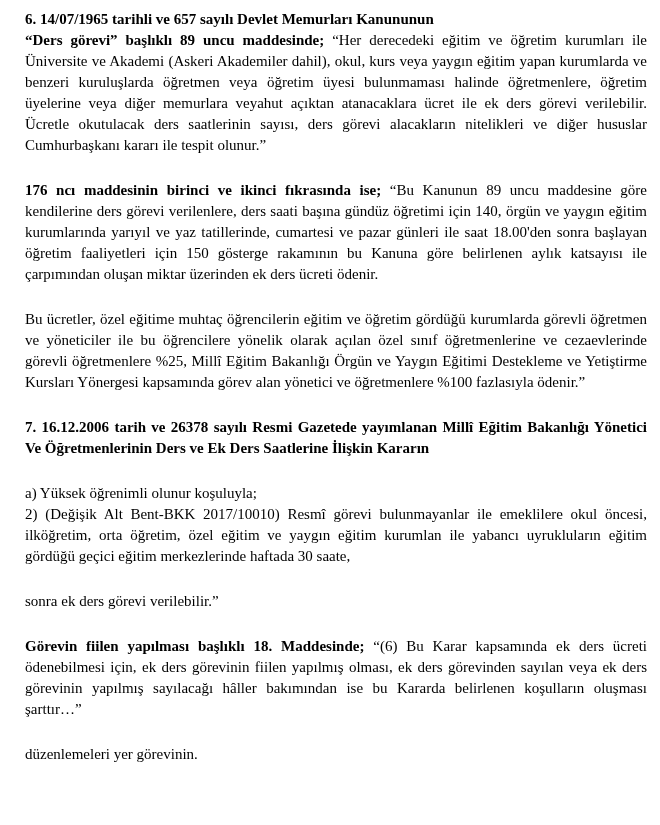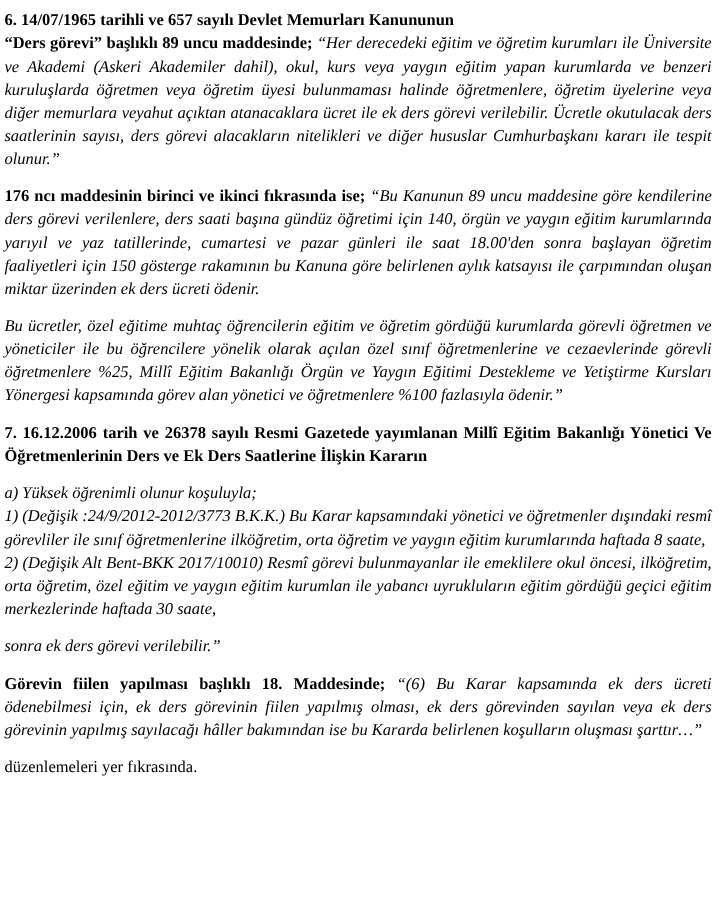--- a/index.html
+++ b/index.html
@@ -4,57 +4,56 @@
 <style>
   html, body {
     margin: 0;
     padding: 0;
     background: #ffffff;
   }
   .page {
     box-sizing: border-box;
     width: 660px;
     height: 799px;
-    padding: 9px 13px 0 4px;
+    padding: 9px 13px 0 25px;
     background: #ffffff;
     color: #000000;
     font-family: "Liberation Serif", "DejaVu Serif", serif;
     font-size: 15px;
     line-height: 21px;
     overflow: hidden;
   }
   .para {
     margin: 0;
     text-align: justify;
     text-justify: inter-word;
   }
-  .gap { margin-top: 13px; }
+  .gap { margin-top: 24px; }
   .bold { font-weight: 700; }
-  .italic { font-style: italic; }
+  .italic { }
 </style>
 </head>
 <body>
 
 <div class="page">
 
   <p class="para bold">6. 14/07/1965 tarihli ve 657 sayılı Devlet Memurları Kanununun</p>
 
   <p class="para"><span class="bold">“Ders görevi” başlıklı 89 uncu maddesinde;</span> <span class="italic">“Her derecedeki eğitim ve öğretim kurumları ile Üniversite ve Akademi (Askeri Akademiler dahil), okul, kurs veya yaygın eğitim yapan kurumlarda ve benzeri kuruluşlarda öğretmen veya öğretim üyesi bulunmaması halinde öğretmenlere, öğretim üyelerine veya diğer memurlara veyahut açıktan atanacaklara ücret ile ek ders görevi verilebilir. Ücretle okutulacak ders saatlerinin sayısı, ders görevi alacakların nitelikleri ve diğer hususlar Cumhurbaşkanı kararı ile tespit olunur.”</span></p>
 
   <p class="para gap"><span class="bold">176 ncı maddesinin birinci ve ikinci fıkrasında ise;</span> <span class="italic">“Bu Kanunun 89 uncu maddesine göre kendilerine ders görevi verilenlere, ders saati başına gündüz öğretimi için 140, örgün ve yaygın eğitim kurumlarında yarıyıl ve yaz tatillerinde, cumartesi ve pazar günleri ile saat 18.00'den sonra başlayan öğretim faaliyetleri için 150 gösterge rakamının bu Kanuna göre belirlenen aylık katsayısı ile çarpımından oluşan miktar üzerinden ek ders ücreti ödenir.</span></p>
 
   <p class="para gap italic">Bu ücretler, özel eğitime muhtaç öğrencilerin eğitim ve öğretim gördüğü kurumlarda görevli öğretmen ve yöneticiler ile bu öğrencilere yönelik olarak açılan özel sınıf öğretmenlerine ve cezaevlerinde görevli öğretmenlere %25, Millî Eğitim Bakanlığı Örgün ve Yaygın Eğitimi Destekleme ve Yetiştirme Kursları Yönergesi kapsamında görev alan yönetici ve öğretmenlere %100 fazlasıyla ödenir.”</p>
 
   <p class="para gap bold">7. 16.12.2006 tarih ve 26378 sayılı Resmi Gazetede yayımlanan Millî Eğitim Bakanlığı Yönetici Ve Öğretmenlerinin Ders ve Ek Ders Saatlerine İlişkin Kararın</p>
 
   <div class="gap">
     <p class="para italic">a) Yüksek öğrenimli olunur koşuluyla;</p>
-    <p class="para italic">1) (Değişik :24/9/2012-2012/3773 B.K.K.) Bu Karar kapsamındaki yönetici ve öğretmenler dışındaki resmî görevliler ile sınıf öğretmenlerine ilköğretim, orta öğretim ve yaygın eğitim kurumlarında haftada 8 saate,</p>
     <p class="para italic">2) (Değişik Alt Bent-BKK 2017/10010) Resmî görevi bulunmayanlar ile emeklilere okul öncesi, ilköğretim, orta öğretim, özel eğitim ve yaygın eğitim kurumlan ile yabancı uyrukluların eğitim gördüğü geçici eğitim merkezlerinde haftada 30 saate,</p>
   </div>
 
   <p class="para gap italic">sonra ek ders görevi verilebilir.”</p>
 
   <p class="para gap"><span class="bold">Görevin fiilen yapılması başlıklı 18. Maddesinde;</span> <span class="italic">“(6) Bu Karar kapsamında ek ders ücreti ödenebilmesi için, ek ders görevinin fiilen yapılmış olması, ek ders görevinden sayılan veya ek ders görevinin yapılmış sayılacağı hâller bakımından ise bu Kararda belirlenen koşulların oluşması şarttır…”</span></p>
 
-  <p class="para gap">düzenlemeleri yer fıkrasında.</p>
+  <p class="para gap">düzenlemeleri yer görevinin.</p>
 
 </div>
 
 </body></html>

